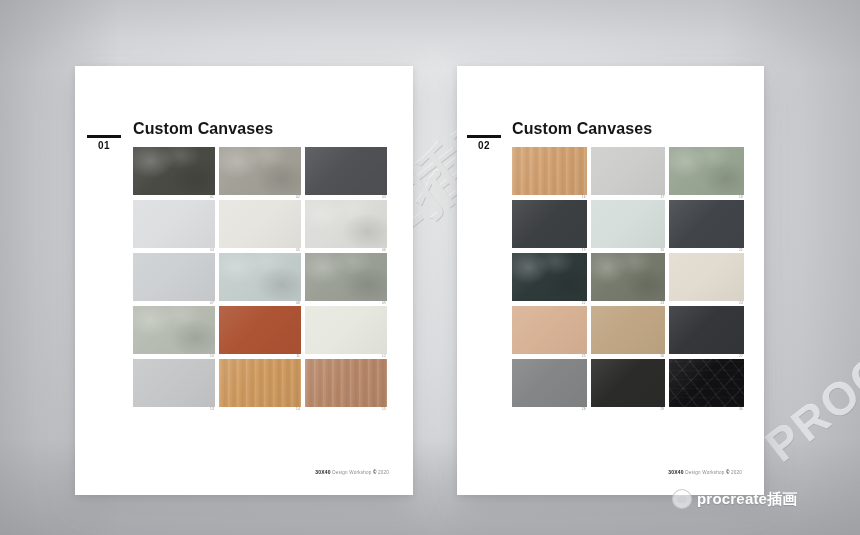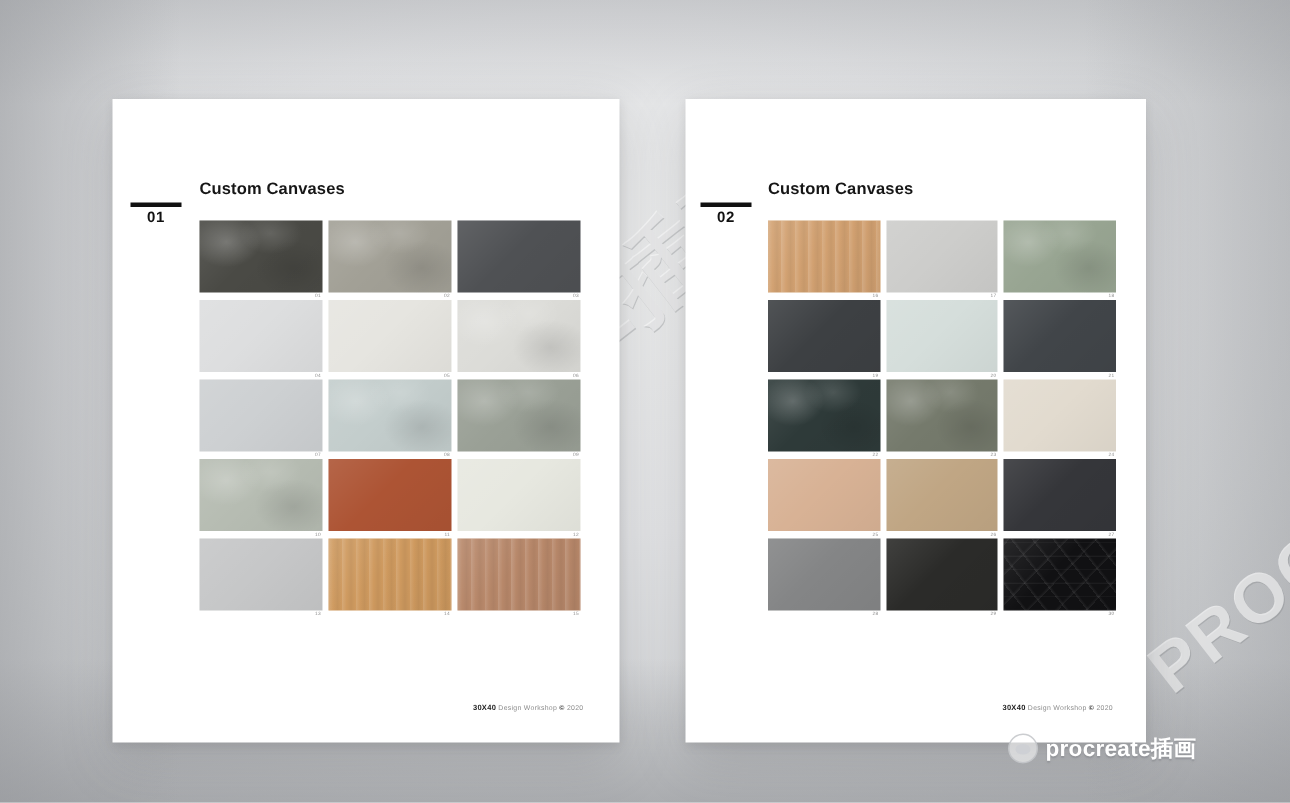--- a/index.html
+++ b/index.html
@@ -95,21 +95,21 @@
   .marker-num {
     margin-top: 2px;
     font-size: 10px;
     font-weight: 700;
     color: #111111;
     letter-spacing: 0.5px;
   }
 
   .page-title {
     position: absolute;
-    font-size: 11px;
+    font-size: 16px;
     font-weight: 700;
     color: #161616;
     letter-spacing: 0.1px;
   }
   #page-1 .page-title { left: 58px; top: 54px; }
   #page-2 .page-title { left: 55px; top: 54px; }
 
   
   .grid {
     position: absolute;

